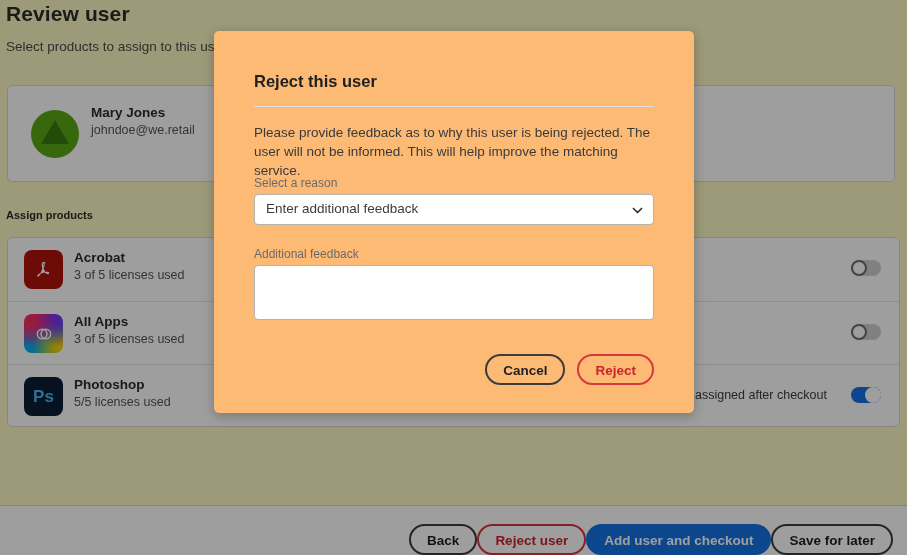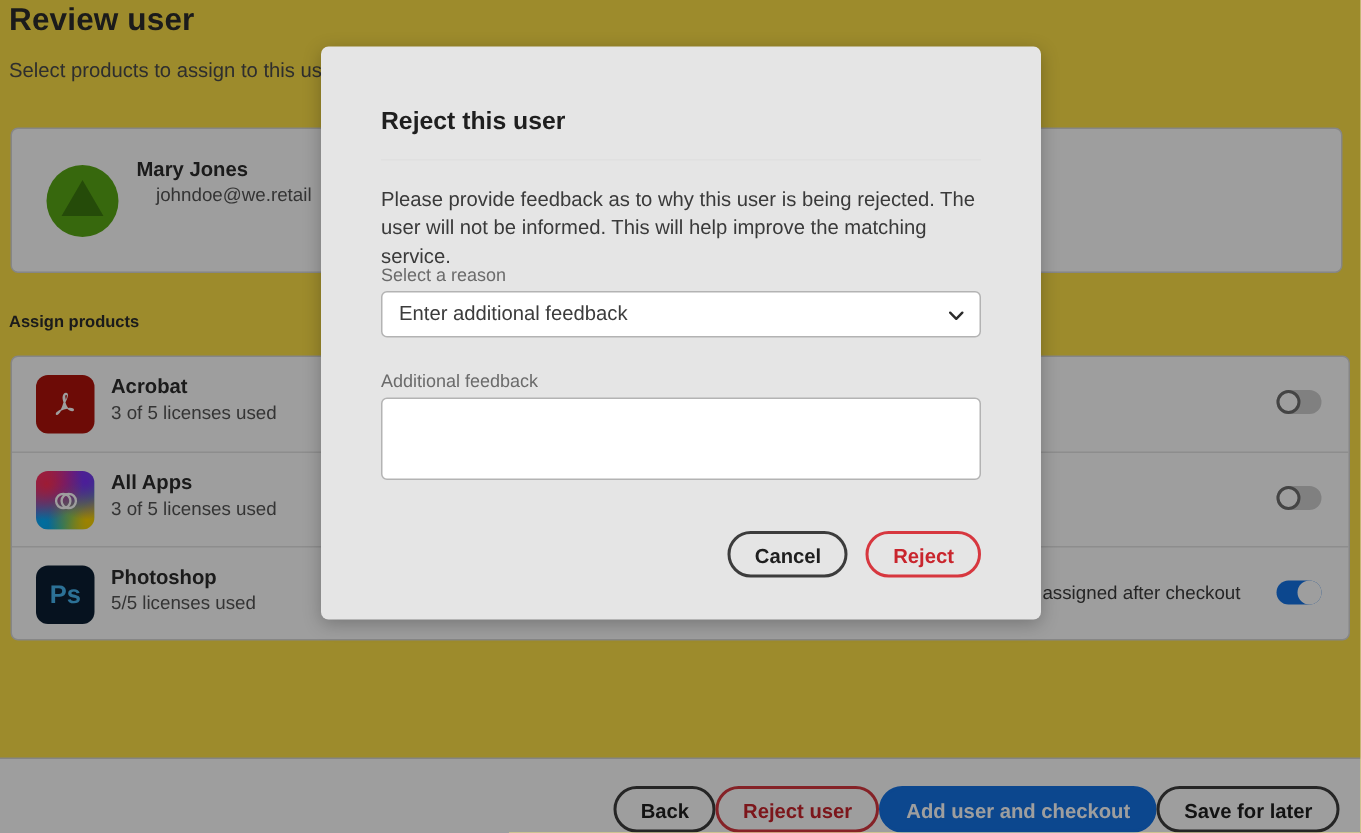--- a/index.html
+++ b/index.html
@@ -12,21 +12,21 @@
     font-family: "Liberation Sans", sans-serif;
     background: #ffffff;
     overflow: hidden;
     position: relative;
   }
 
   
   #page {
     position: absolute;
     inset: 0;
-    background: #fde047;
+    background: #fef9c3;
   }
 
   .page-title {
     position: absolute;
     left: 6px;
     top: 2px;
     font-size: 21px;
     font-weight: bold;
     color: #2c2c2c;
     letter-spacing: 0.1px;
@@ -75,21 +75,20 @@
     font-size: 13.5px;
     font-weight: bold;
     color: #2c2c2c;
   }
   .user-email {
     position: absolute;
     left: 83px;
     top: 37px;
     font-size: 12.5px;
     color: #555555;
-    margin-left: 13px;
   }
 
   
   .section-title {
     position: absolute;
     left: 6px;
     top: 209px;
     font-size: 11px;
     font-weight: bold;
     color: #2c2c2c;
@@ -245,21 +244,21 @@
     background: rgba(0,0,0,0.38);
   }
 
   
   #modal {
     position: absolute;
     left: 214px;
     top: 31px;
     width: 480px;
     height: 382px;
-    background: #e5e5e5;
+    background: #fdba74;
     border-radius: 5px;
     box-sizing: border-box;
     box-shadow: 0 3px 12px rgba(0,0,0,0.25);
   }
   .modal-title {
     position: absolute;
     left: 40px;
     top: 41px;
     font-size: 16.5px;
     font-weight: bold;

